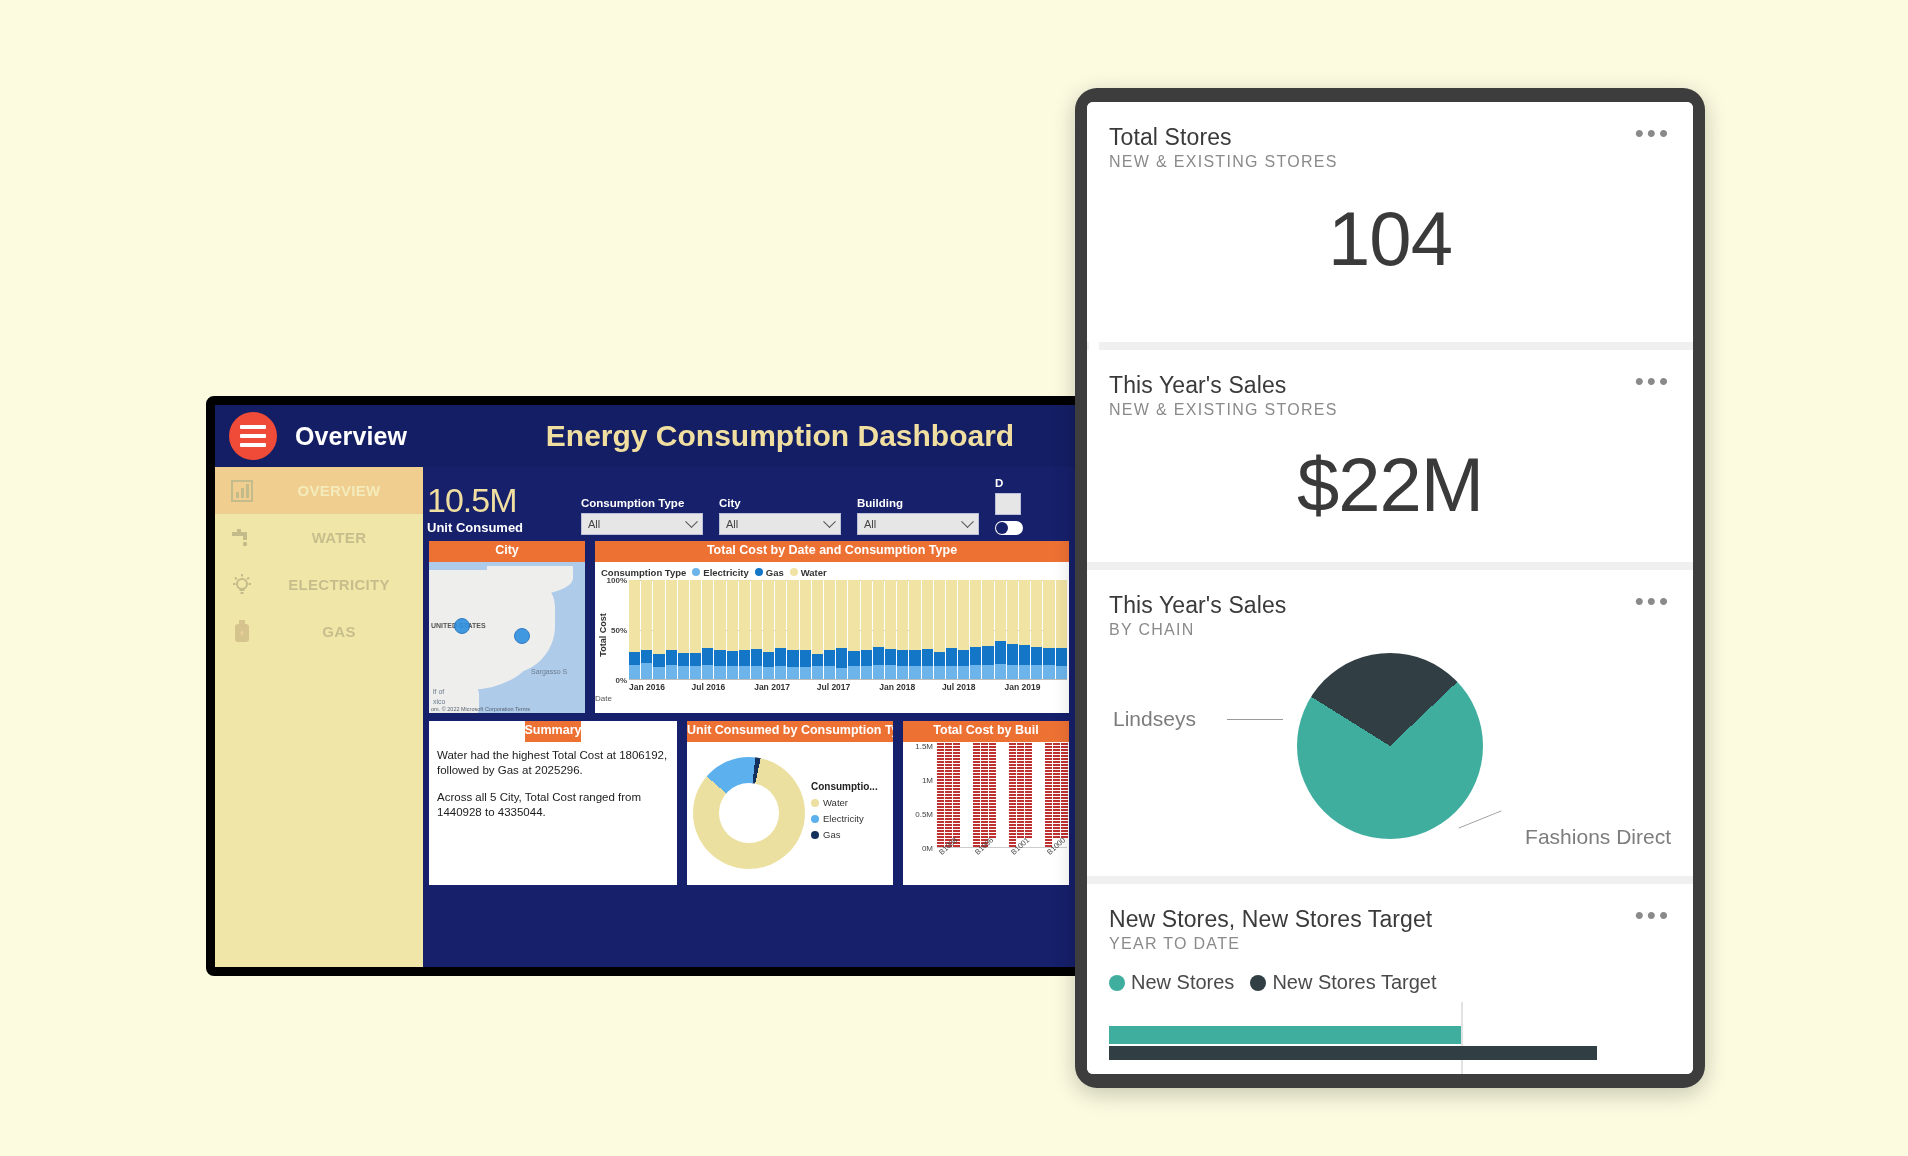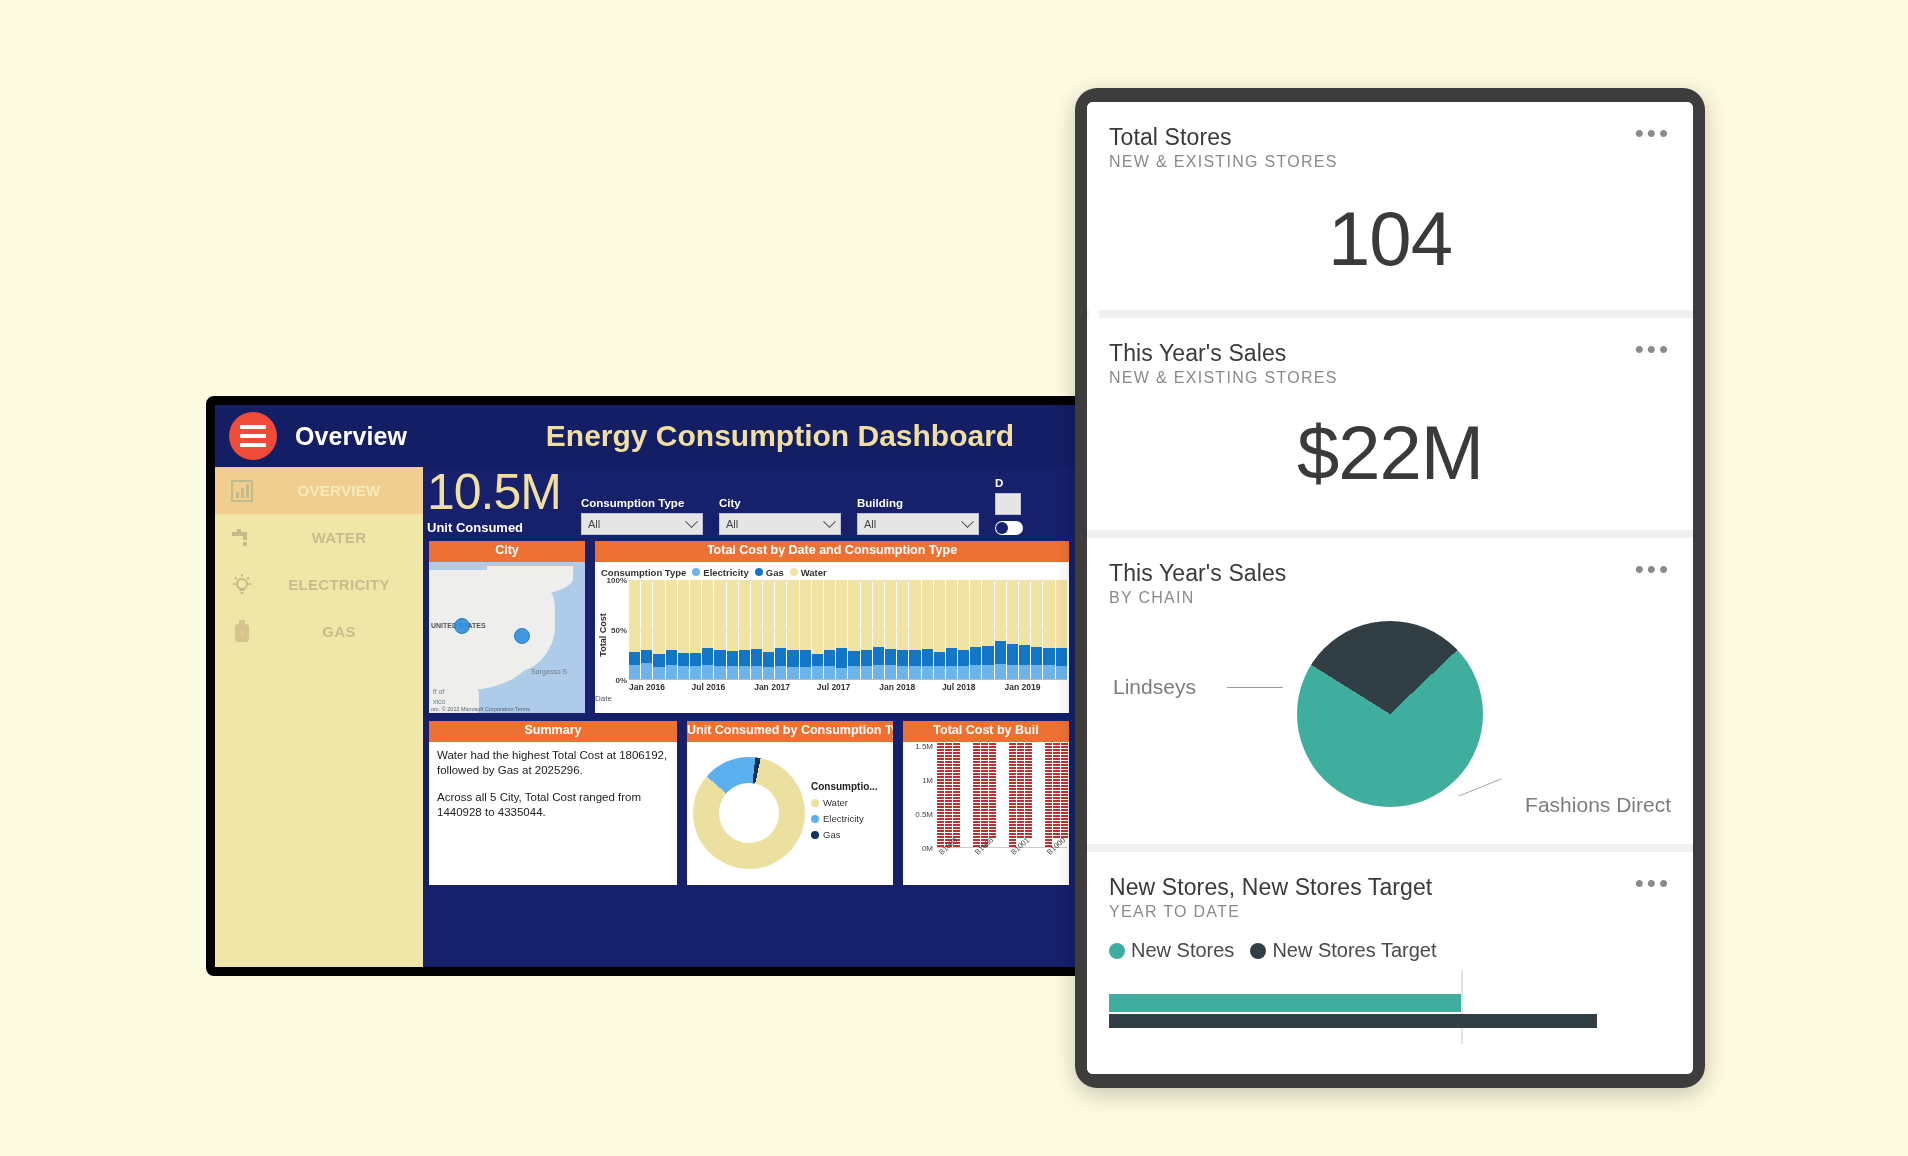--- a/index.html
+++ b/index.html
@@ -58,21 +58,21 @@
   .side-ico svg { display:block; margin: 0 auto; }
   .side-label { flex: 1; text-align: center; padding-right: 14px; }
   .side-fill { position: absolute; top: 47px; bottom: 0; left: 0; right: 0;
     background: rgba(240,230,168,0.82); z-index: -1; }
 
   .dash-main { flex: 1; position: relative; background: #16206b; padding: 6px 0 0 0; }
 
   
   .filter-row { display: flex; align-items: flex-end; height: 62px; padding: 0 0 0 4px; }
   .kpi { color: #f0dfa0; flex: none; width: 138px; margin-top:-4px; }
-  .kpi-value { font-size: 50px; font-weight: 300; line-height: 1; letter-spacing: -1px; }
+  .kpi-value { font-size: 34px; font-weight: 300; line-height: 1; letter-spacing: -1px; }
   .kpi-label { font-size: 13px; font-weight: bold; color:#fff; margin-top: 3px; }
   .filter { margin-left: 16px; width: 122px; flex: none; }
   .filter-name { color: #fff; font-size: 11.5px; font-weight: bold; margin-bottom: 4px; }
   .filter-box {
     height: 22px; background: #e6e6e6; border: 1px solid #b9c0d8;
     display: flex; align-items: center; justify-content: space-between;
     padding: 0 6px; font-size: 11px; color: #444;
   }
   .chev { width: 9px; height: 9px; border-right: 1.6px solid #555; border-bottom: 1.6px solid #555;
     transform: rotate(45deg) translate(-2px,-2px); }
@@ -116,21 +116,21 @@
   .bar { flex: 1; display: flex; flex-direction: column; justify-content: flex-end; height: 100%; }
   .seg { width: 100%; }
   .gridln { position: absolute; left: 34px; right: 2px; border-top: 1px dotted #ccc; }
   .x-ax { position: absolute; left: 34px; right: 2px; top: 102px; display: flex;
     font-size: 8.5px; font-weight: bold; color: #333; }
   .x-ax span { flex: 1; text-align: left; }
   .x-title { position: absolute; left: 0; right: 0; top: 114px; text-align: left;
     font-size: 8px; color: #555; }
 
   
-  #sum-card { width: 252px; height: 168px; }
+  #sum-card { width: 252px; height: 168px; align-items: center; }
   .sum-txt { font-size: 11.5px; color: #1c1c1c; line-height: 1.35; padding: 6px 8px; }
   .sum-txt p { margin-bottom: 11px; }
 
   
   #donut-card { width: 210px; height: 168px; }
   .donut-body { display: flex; align-items: center; height: 100%; padding: 4px; }
   .donut-holder { position: relative; width: 112px; height: 112px; flex: none; margin-left: 2px; }
   .donut-legend { font-size: 9.5px; color: #333; padding-left: 6px; }
   .donut-legend .hdr { font-weight: bold; font-size: 10px; margin-bottom: 5px; color:#222; }
   .donut-legend div.li { display: flex; align-items: center; gap: 4px; margin-bottom: 5px; }
@@ -765,21 +765,21 @@
   </div>
 
   <div id="side-veil"></div>
  </div>
 </div>
 
 <div id="tablet">
   <div id="tablet-screen">
     <div class="t-scrollbar"></div>
 
-    <div class="t-card" style="height:208px">
+    <div class="t-card" style="height:240px">
       <div class="t-title">Total Stores</div>
       <div class="t-sub">NEW &amp; EXISTING STORES</div>
       <div class="t-dots">•••</div>
       <div class="t-big" style="margin-top:30px">104</div>
     </div>
 
     <div class="t-card" style="height:212px">
       <div class="t-title">This Year's Sales</div>
       <div class="t-sub">NEW &amp; EXISTING STORES</div>
       <div class="t-dots">•••</div>

